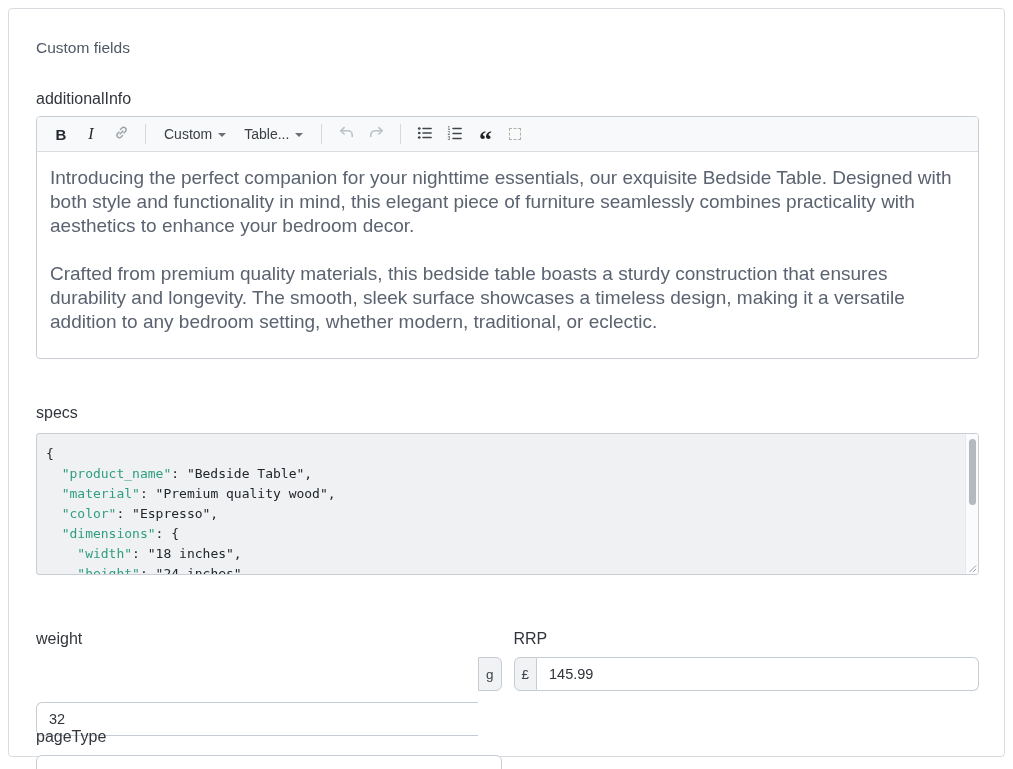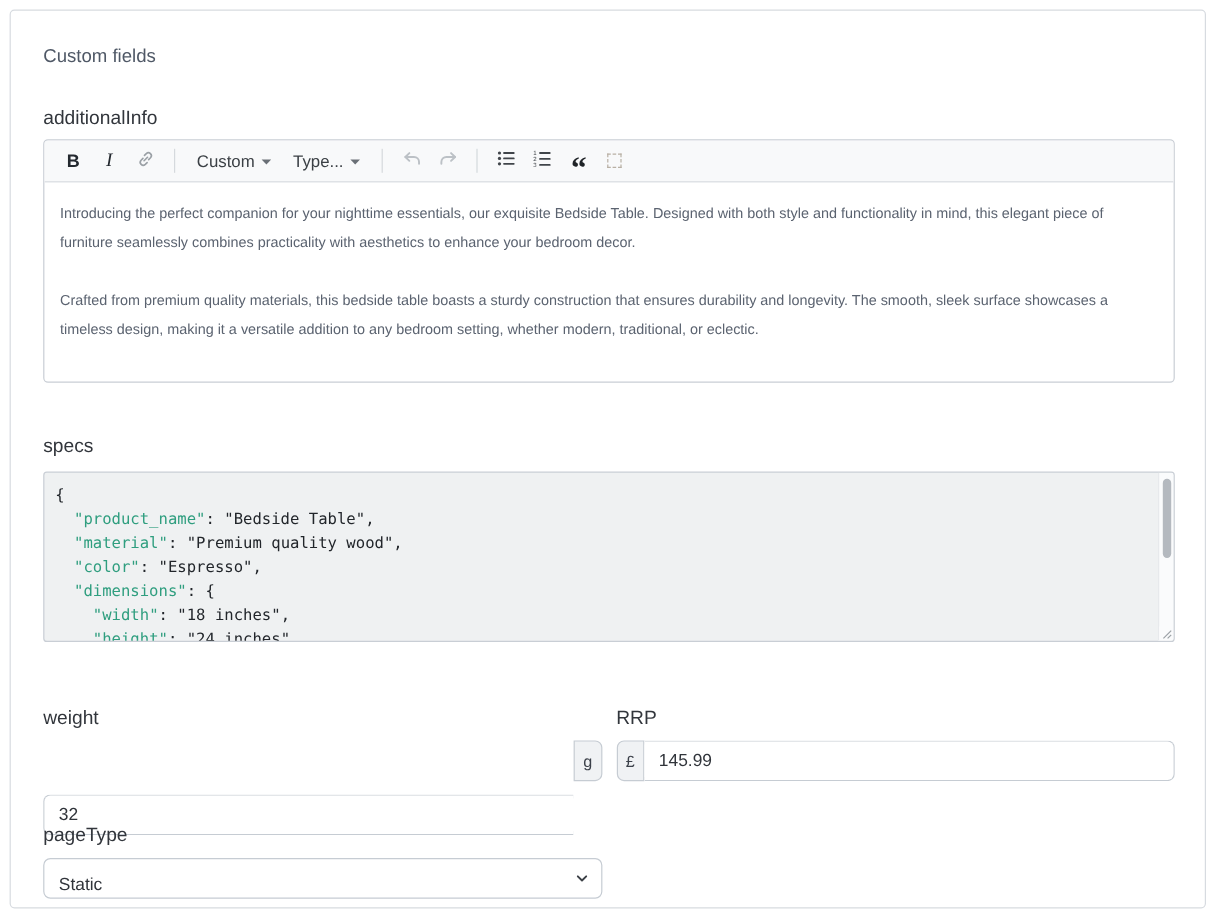--- a/index.html
+++ b/index.html
@@ -83,21 +83,21 @@
     padding-top: 12px;
   }
   .tb-dashed {
     width: 12px; height: 12px;
     border: 1.5px dashed #b8b0a4;
     display: inline-block;
   }
   .editor-body {
     min-height: 166px;
     padding: 14px 13px 0 13px;
-    font-size: 12px;
+    font-size: 19px;
     line-height: 24px;
     color: #5b6370;
   }
   .editor-body p { margin: 0 0 24px 0; }
 
   
   .specs-box {
     position: relative;
     height: 142px;
     background: #eff1f2;
@@ -208,21 +208,21 @@
             </g>
           </svg>
         </span>
       </button>
       <div class="tb-divider"></div>
       <button class="tb-btn tb-drop">
         <span>Custom</span>
         <span class="caret-down"></span>
       </button>
       <button class="tb-btn tb-drop">
-        <span>Type...</span>
+        <span>Table...</span>
         <span class="caret-down"></span>
       </button>
       <div class="tb-divider"></div>
       <button class="tb-btn">
         <span>
           <svg width="19" height="19" viewBox="0 0 20 20">
             <g fill="none" stroke="#bcc1c6" stroke-width="1.7" stroke-linecap="round" stroke-linejoin="round">
               <path d="M7.5 4.8 L4 8.2 L7.5 11.6"></path>
               <path d="M4 8.2 h7.6 a4.4 4.4 0 0 1 4.4 4.4 v1.6"></path>
             </g>

